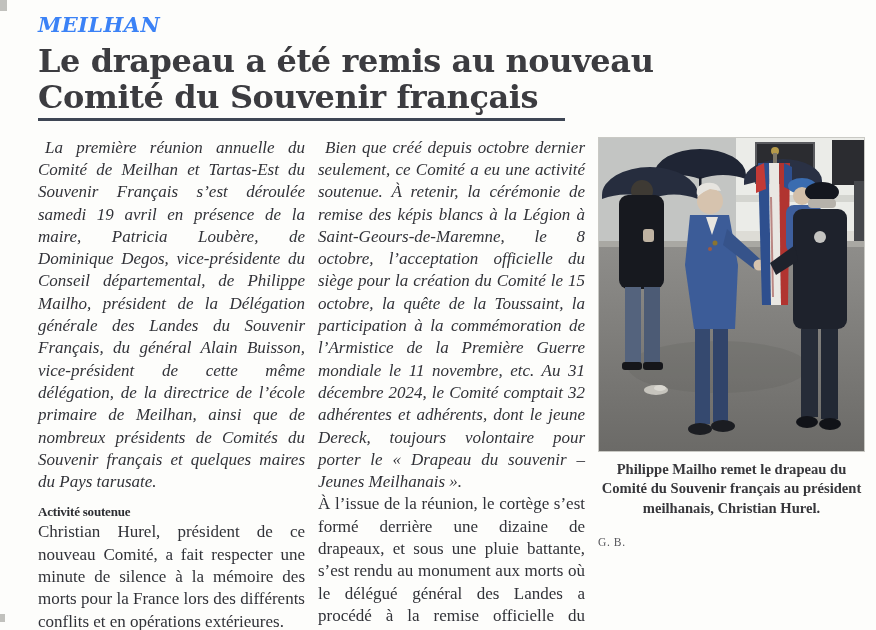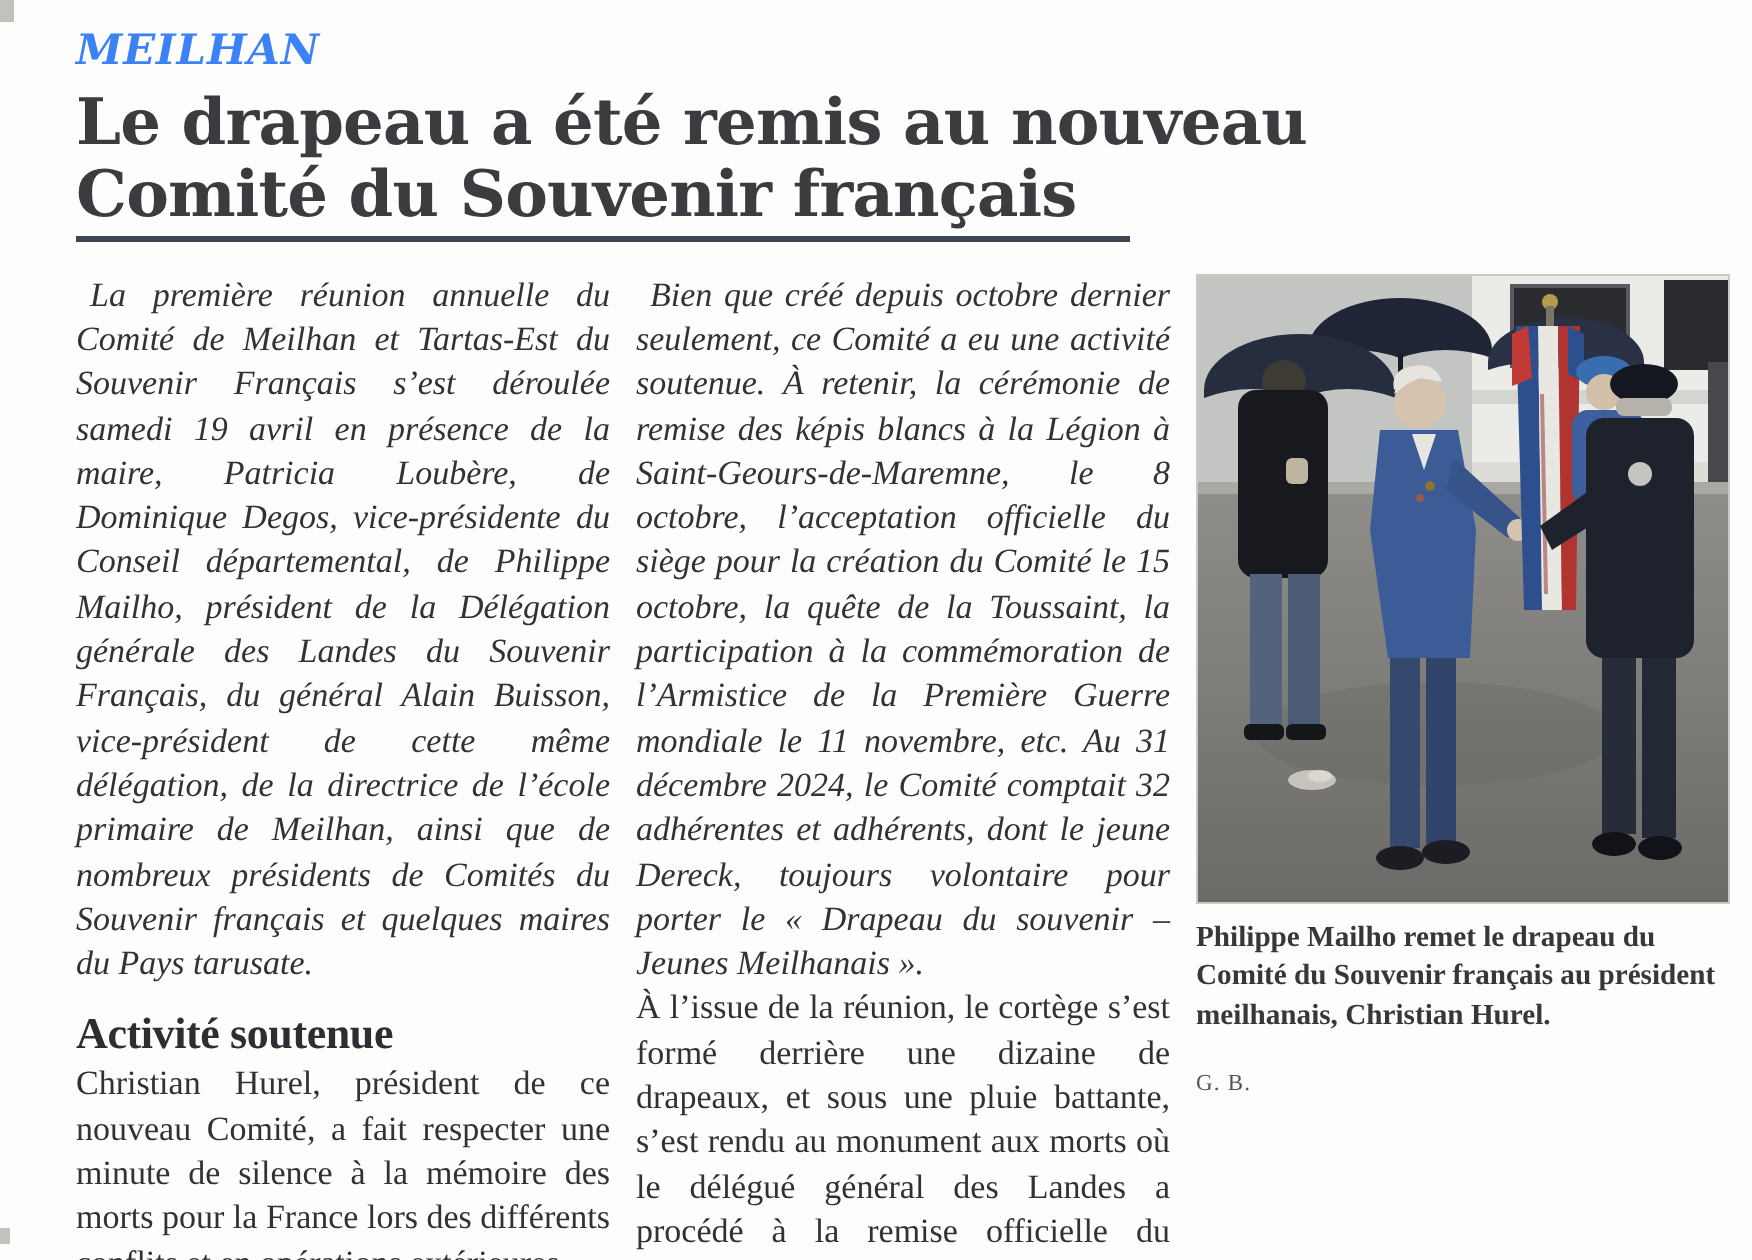--- a/index.html
+++ b/index.html
@@ -65,35 +65,35 @@
     font-size: 17px;
     line-height: 22.3px;
     text-align: justify;
     color: #313238;
     hyphens: auto;
     -webkit-hyphens: auto;
   }
   .body-p.lead { text-indent: 7px; font-style: italic; }
   .subhead {
     margin: 11px 0 1px 0;
-    font-size: 22px;
+    font-size: 13px;
     font-weight: 700;
     color: #2d2e33;
     letter-spacing: -0.2px;
   }
 
   .photo-fig { margin: 0; padding: 0; line-height: 0; }
   .photo-fig svg { display: block; }
   .caption {
     margin-top: 8px;
     font-weight: 700;
     font-size: 14.6px;
     line-height: 19.5px;
     color: #37373b;
-    text-align: left;
+    text-align: center;
   }
   .credit {
     margin-top: 19px;
     font-size: 11.5px;
     letter-spacing: .6px;
     color: #55555a;
     line-height: 1;
   }
   .cont-p { margin-top: 25px; }
 </style>

